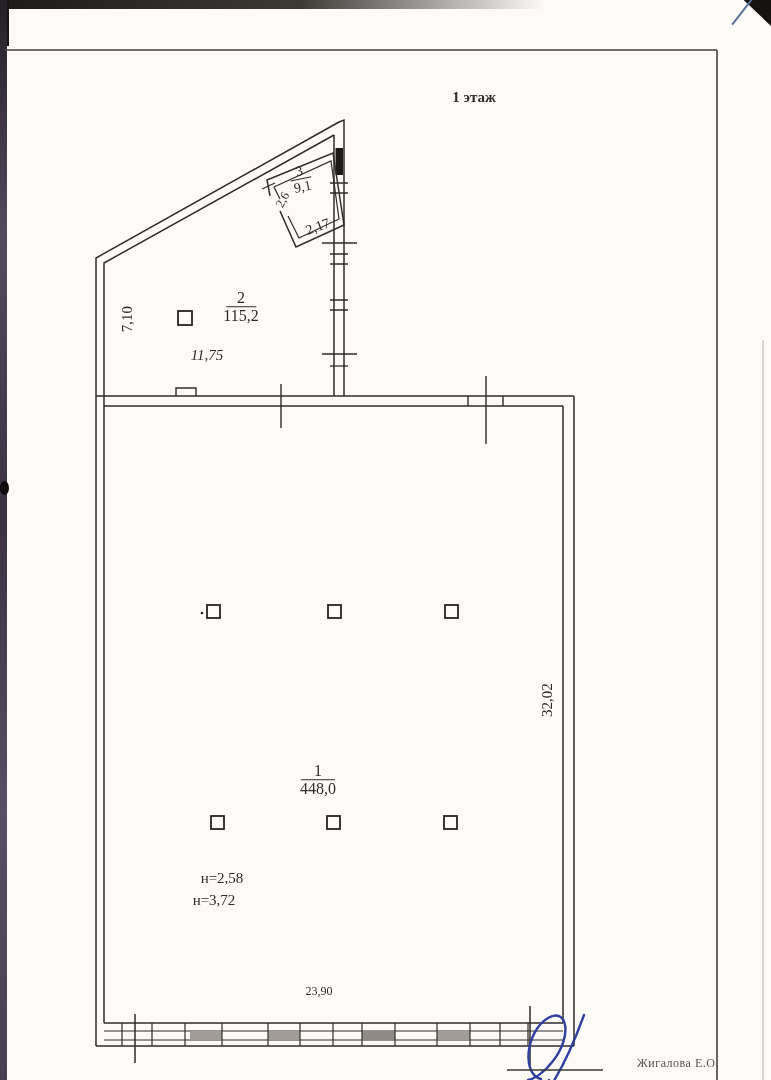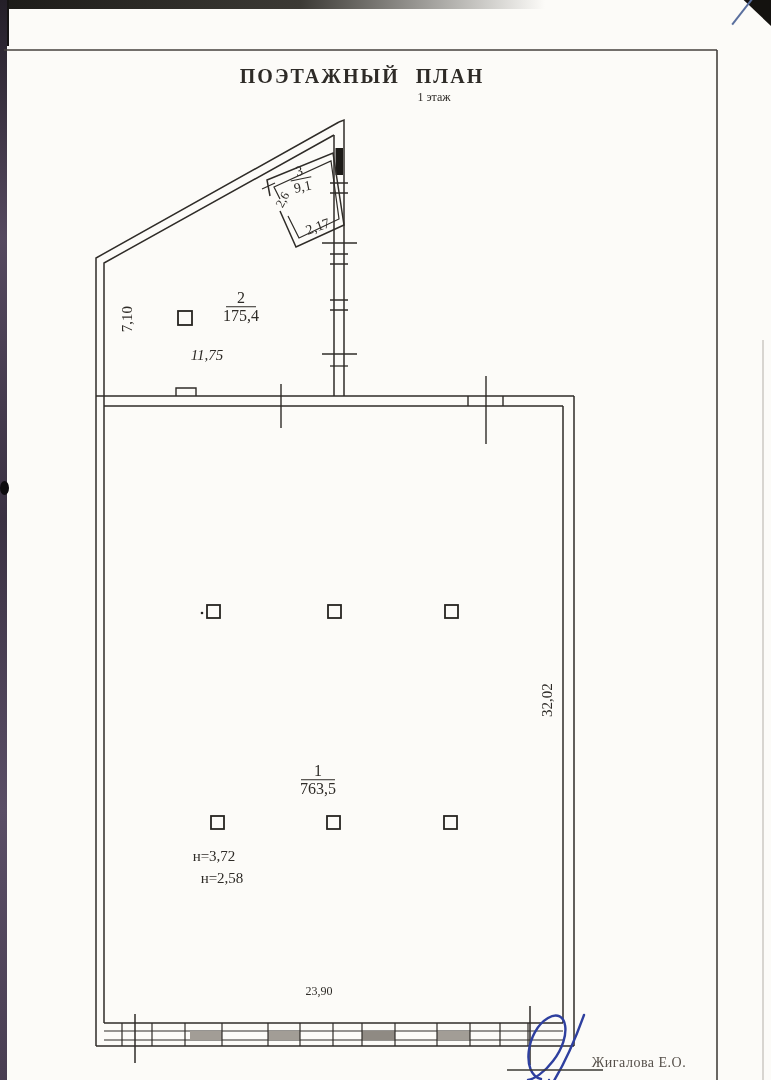--- a/index.html
+++ b/index.html
@@ -17,30 +17,30 @@
     background:linear-gradient(#241f28,#55495f 22%,#3a3142 48%,#5a4e66 75%,#493e52); }
   .scan-left-blob { position:absolute; left:0; top:481px; width:9px; height:14px; background:#0d0b0e; border-radius:50%; }
   .scan-topright-wedge { position:absolute; right:0; top:0; width:38px; height:26px; background:#14120f;
     clip-path:polygon(28% 0,100% 0,100% 100%); }
   .scan-topright-blue { position:absolute; left:741px; top:-4px; width:2px; height:32px; background:#5a6f9e; transform:rotate(38deg); }
   .scan-right-edge { position:absolute; left:762px; top:340px; width:2px; height:740px; background:#d8d5d0; }
 
   
   .abs { position:absolute; transform:translate(-50%,-50%); white-space:nowrap; }
   .title { font-size:20px; font-weight:bold; letter-spacing:2px; word-spacing:9px; }
-  .subtitle { font-size:12px; font-weight:normal; }
+  .subtitle { font-size:15px; font-weight:bold;margin-left:40px; }
   .dim { font-size:15px; }
   .fraction { position:absolute; transform:translate(-50%,-50%); text-align:center; line-height:1.08; }
   .fraction .num { display:inline-block; border-bottom:1.4px solid #2e2b27; padding:0 7px 0 7px; }
   .fraction .den { display:block; }
   .f-big { font-size:16px; }
   .f-small { font-size:14px; }
   .num-wide { padding:0 13px !important; }
   .num-mid { padding:0 11px !important; }
-  .examiner { font-size:14px; color:#56504a; letter-spacing:.5px; }
+  .examiner { font-size:12px; color:#56504a; letter-spacing:.5px;margin-left:39px; }
   .rot-90 { transform:translate(-50%,-50%) rotate(-90deg); }
   .rot-12 { transform:translate(-50%,-50%) rotate(-12deg); }
   .rot-20 { transform:translate(-50%,-50%) rotate(-20deg); }
   .rot-62 { transform:translate(-50%,-50%) rotate(-62deg); }
   svg.plan { position:absolute; left:0; top:0; }
 </style>
 </head>
 <body>
 
 <div class="page">
@@ -120,41 +120,40 @@
       </g>
     </g>
 
     <g stroke="#2e3f9f" stroke-width="2.4" fill="none" stroke-linecap="round">
       <path d="M541,1079 C521,1074 526,1031 548,1018 C567,1007 573,1035 553,1061 C544,1073 534,1079 528,1080"></path>
       <path d="M584,1015 C575,1040 562,1068 552,1084 C549,1090 548,1095 549,1080"></path>
     </g>
     <path d="M507,1070 H603" stroke="#3a3833" stroke-width="1.5"></path>
   </svg>
 
-  <div class="abs title" style="left:362px; top:76px;">ПОЭТАЖНЫЙ ПЛАН</div>
   <div class="abs subtitle" style="left:434px; top:97px;">1 этаж</div>
 
   <div class="fraction f-small rot-12" style="left:301px; top:179px;">
     <span class="num">3</span>
     <span class="den">9,1</span>
   </div>
   <div class="abs dim rot-62" style="left:283px; top:200px; font-size:12.5px;">2,6</div>
   <div class="abs dim rot-20" style="left:318px; top:227px; font-size:14px;">2,17</div>
 
   <div class="fraction f-big" style="left:241px; top:307px;">
     <span class="num num-mid">2</span>
-    <span class="den">175,4</span>
+    <span class="den">115,2</span>
   </div>
   <div class="abs dim rot-90" style="left:127px; top:319px;">7,10</div>
   <div class="abs dim" style="left:207px; top:355px;font-style:italic;">11,75</div>
 
   <div class="fraction f-big" style="left:318px; top:780px;">
     <span class="num num-wide">1</span>
-    <span class="den">763,5</span>
+    <span class="den">448,0</span>
   </div>
   <div class="abs dim" style="left:222px; top:878px;">н=2,58</div>
-  <div class="abs dim" style="left:214px; top:856px;">н=3,72</div>
+  <div class="abs dim" style="left:214px; top:900px;">н=3,72</div>
   <div class="abs dim rot-90" style="left:547px; top:700px;">32,02</div>
   <div class="abs dim" style="left:319px; top:991px; font-size:12px;">23,90</div>
 
   <div class="abs examiner" style="left:639px; top:1063px;">Жигалова Е.О.</div>
 
 </div>
 
 </body></html>

